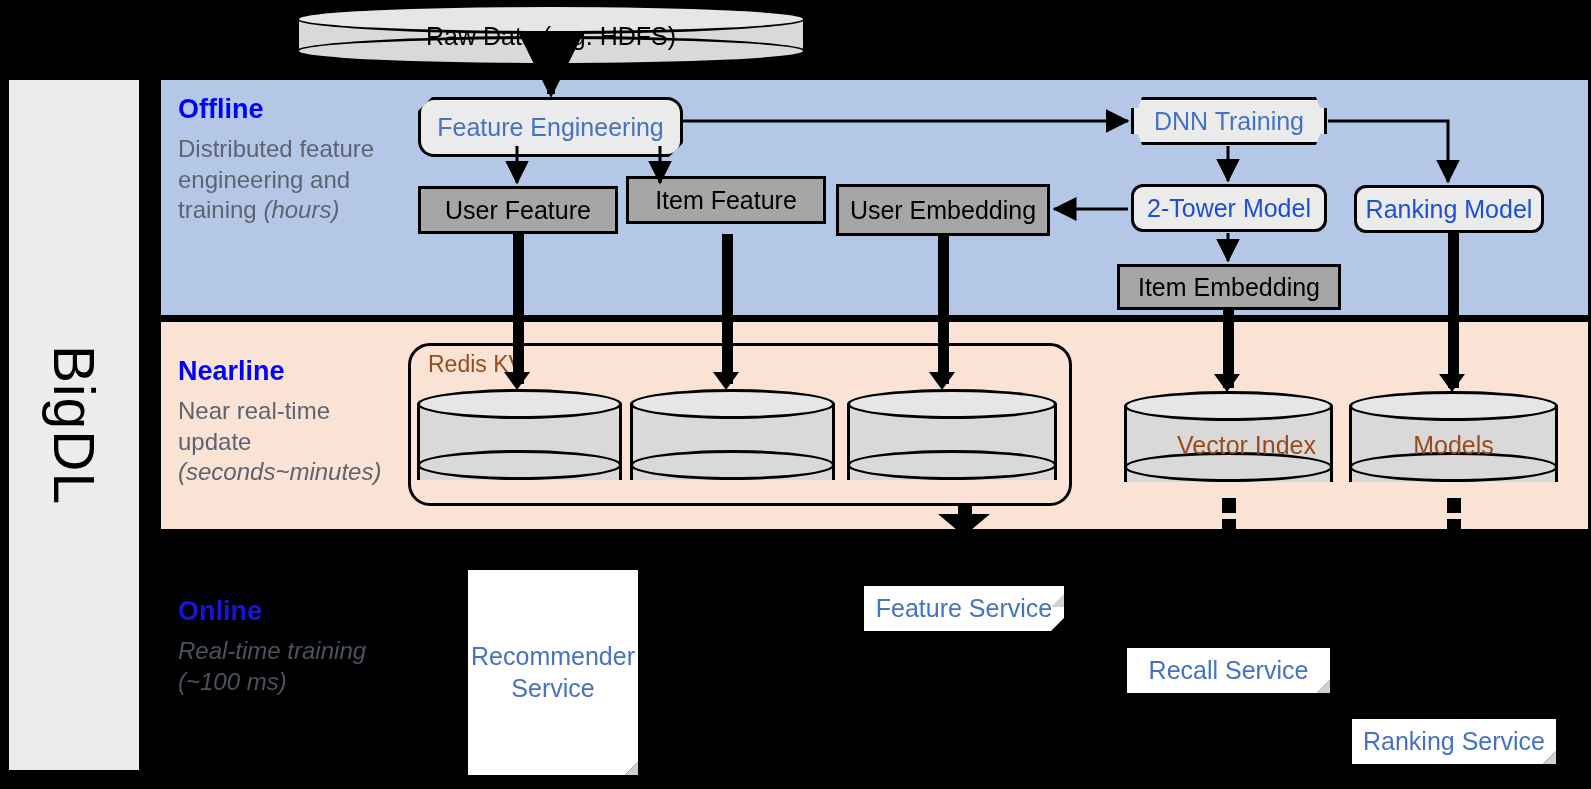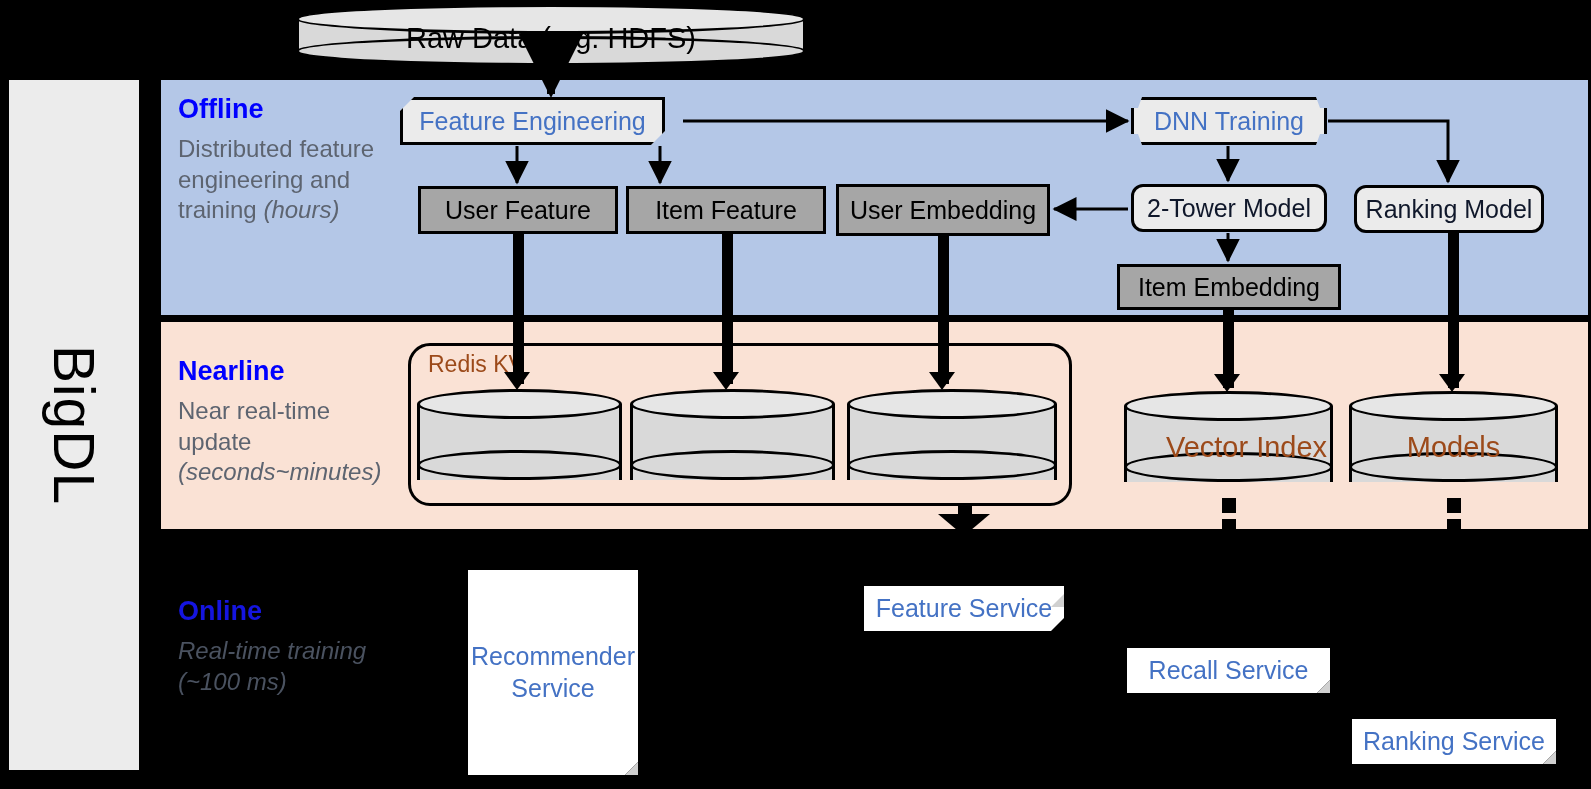--- a/index.html
+++ b/index.html
@@ -29,38 +29,38 @@
   #cap-online .band-desc{color:#4a5260;font-style:italic;}
 
   
   .node{position:absolute;box-sizing:border-box;display:flex;align-items:center;justify-content:center;text-align:center;}
 
   
   .greybox{background:#a6a6a6;border:3px solid #000;color:#000;font-size:25px;}
 
   
   .procbox{background:#ebebeb;border:3px solid #000;border-radius:12px;font-size:25px;}
-  .green{color:#0f172a;}
+  .green{color:#1d4ed8;}
 
   
   #dnn-training{background:#ebebeb;border:3px solid #000;font-size:25px;color:#4472c4;
     clip-path:polygon(0 11px,7px 11px,11px 0,calc(100% - 11px) 0,calc(100% - 7px) 11px,100% 11px,
                       100% calc(100% - 11px),calc(100% - 7px) calc(100% - 11px),calc(100% - 11px) 100%,
                       11px 100%,7px calc(100% - 11px),0 calc(100% - 11px));}
 
   
   #feature-engineering{background:#ebebeb;border:3px solid #000;font-size:25px;color:#4472c4;
     clip-path:polygon(14px 0,100% 0,100% calc(100% - 14px),calc(100% - 14px) 100%,0 100%,0 14px);}
 
   
   .cyl{position:absolute;}
   .cyl .body{position:absolute;left:0;right:0;background:#d9d9d9;border-left:3px solid #000;border-right:3px solid #000;box-sizing:border-box;}
   .cyl .top{position:absolute;left:0;right:0;height:30px;background:#e6e6e6;border:3px solid #000;border-radius:50%;box-sizing:border-box;}
   .cyl .bot{position:absolute;left:0;right:0;height:30px;background:#d9d9d9;border:3px solid #000;border-radius:50%;box-sizing:border-box;}
-  .cyl .lbl{position:absolute;left:0;right:0;text-align:center;font-size:29px;color:#9c4a1a;}
+  .cyl .lbl{position:absolute;left:0;right:0;text-align:center;font-size:25px;color:#9c4a1a;}
 
   
   #redis-kv{position:absolute;left:408px;top:343px;width:664px;height:163px;border:3px solid #000;border-radius:22px;box-sizing:border-box;}
   #redis-kv-label{position:absolute;left:428px;top:351px;font-size:23px;color:#9c4a1a;}
 
   
   .notecard{position:absolute;background:#fff;color:#4472c4;display:flex;align-items:center;justify-content:center;
     text-align:center;font-size:25px;
     clip-path:polygon(0 0,100% 0,100% calc(100% - 13px),calc(100% - 13px) 100%,0 100%);}
   .notefold{position:absolute;width:13px;height:13px;background:#d0d0d0;
@@ -101,32 +101,32 @@
     <div class="band-desc"><span>Real-time training </span><i>(~100 ms)</i></div>
   </div>
 
   <div class="cyl" id="raw-data" style="left:296px;top:4px;width:510px;height:62px;">
     <div class="body" style="top:15px;height:34px;"></div>
     <div class="bot" style="top:32px;"></div>
     <div class="top" style="top:0;"></div>
     <div class="lbl" style="top:18px;color:#000;">Raw Data (e.g. HDFS)</div>
   </div>
 
-  <div class="node" id="feature-engineering" style="left:400px;top:97px;width:265px;height:48px;">
+  <div class="node" id="feature-engineering" style="left:418px;top:97px;width:265px;height:60px;border-radius:16px;">
     <span>Feature Engineering</span>
   </div>
 
   <div class="node" id="dnn-training" style="left:1131px;top:97px;width:196px;height:48px;">
     <span>DNN Training</span>
   </div>
 
   <div class="node greybox" style="left:418px;top:186px;width:200px;height:48px;">
     <span>User Feature</span>
   </div>
-  <div class="node greybox" style="left:626px;top:186px;width:200px;height:48px;">
+  <div class="node greybox" style="left:626px;top:176px;width:200px;height:48px;">
     <span>Item Feature</span>
   </div>
   <div class="node greybox" style="left:836px;top:184px;width:214px;height:52px;">
     <span>User Embedding</span>
   </div>
 
   <div class="node procbox green" style="left:1131px;top:184px;width:196px;height:48px;">
     <span>2-Tower Model</span>
   </div>
   <div class="node procbox green" style="left:1354px;top:185px;width:190px;height:48px;">

